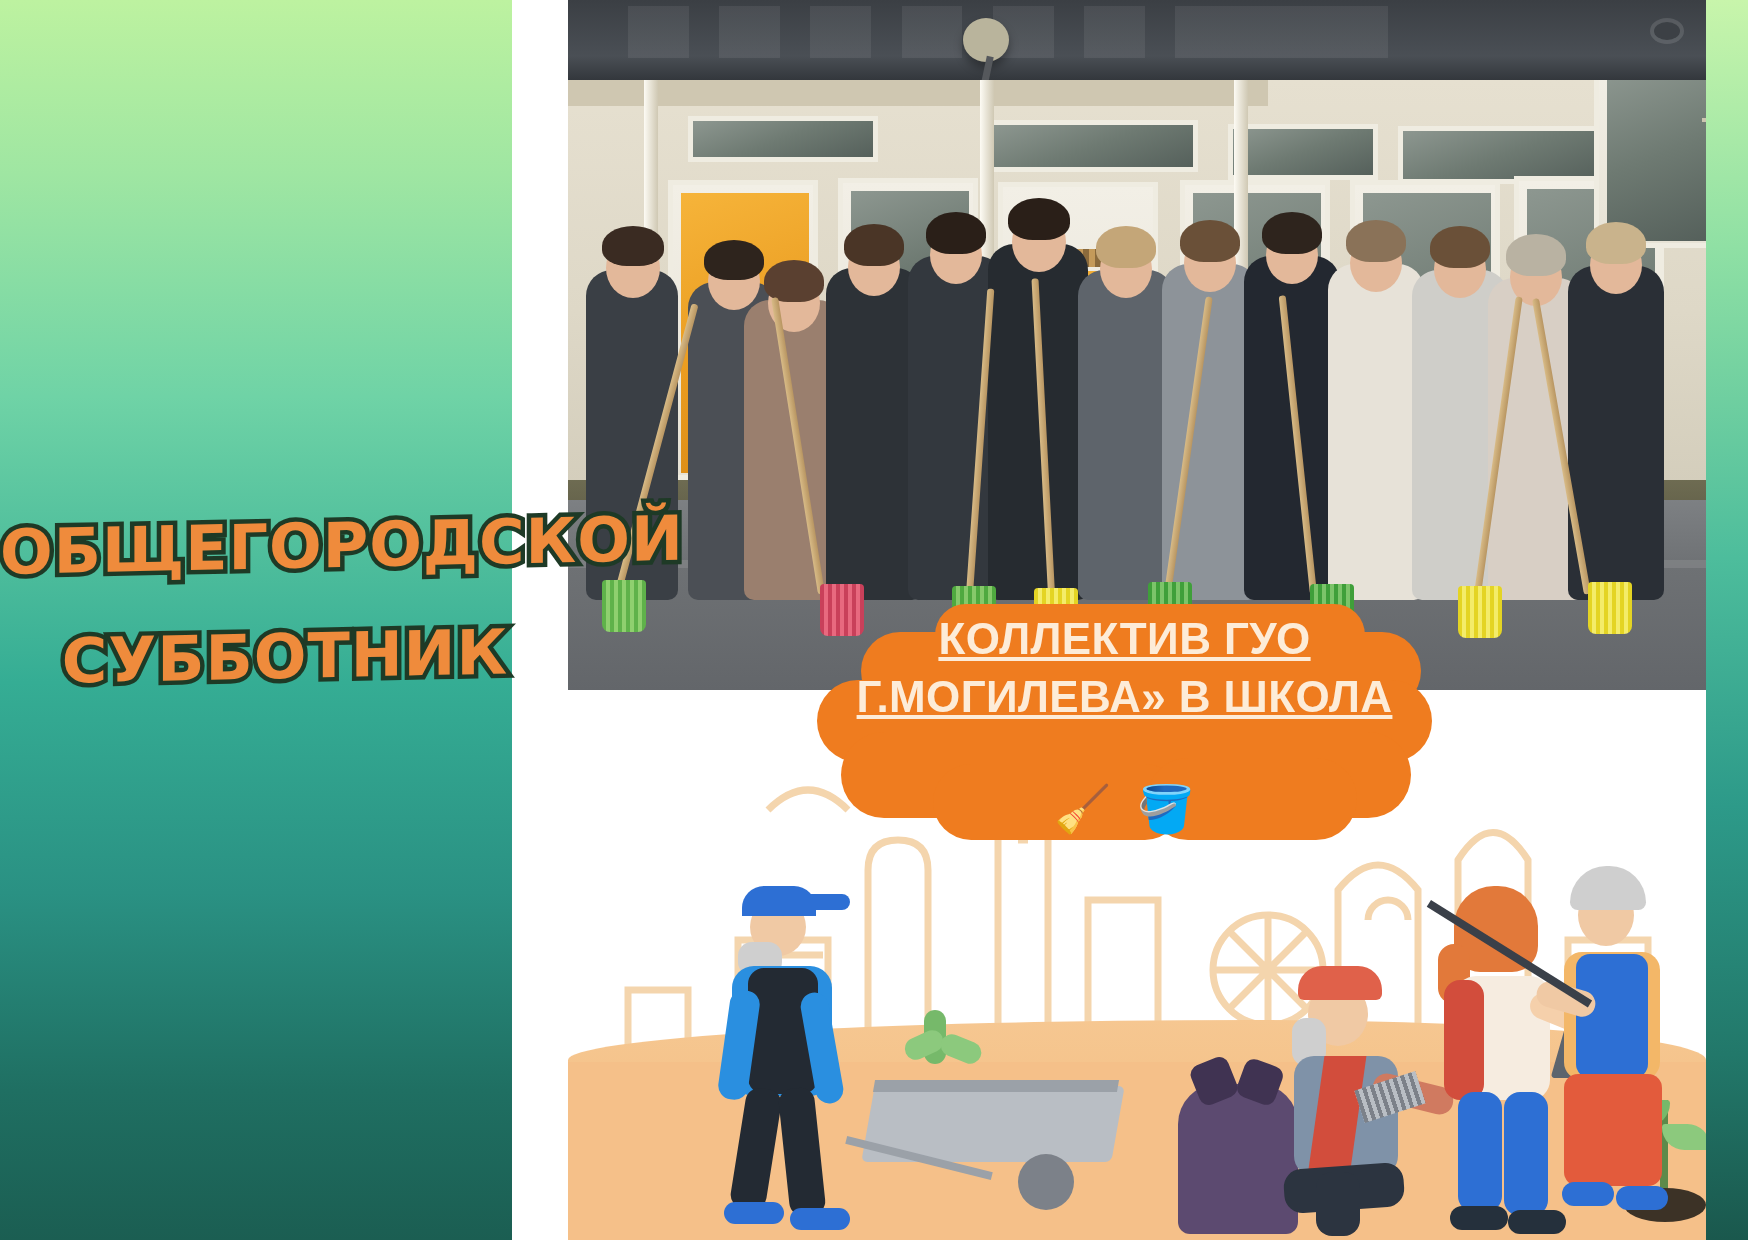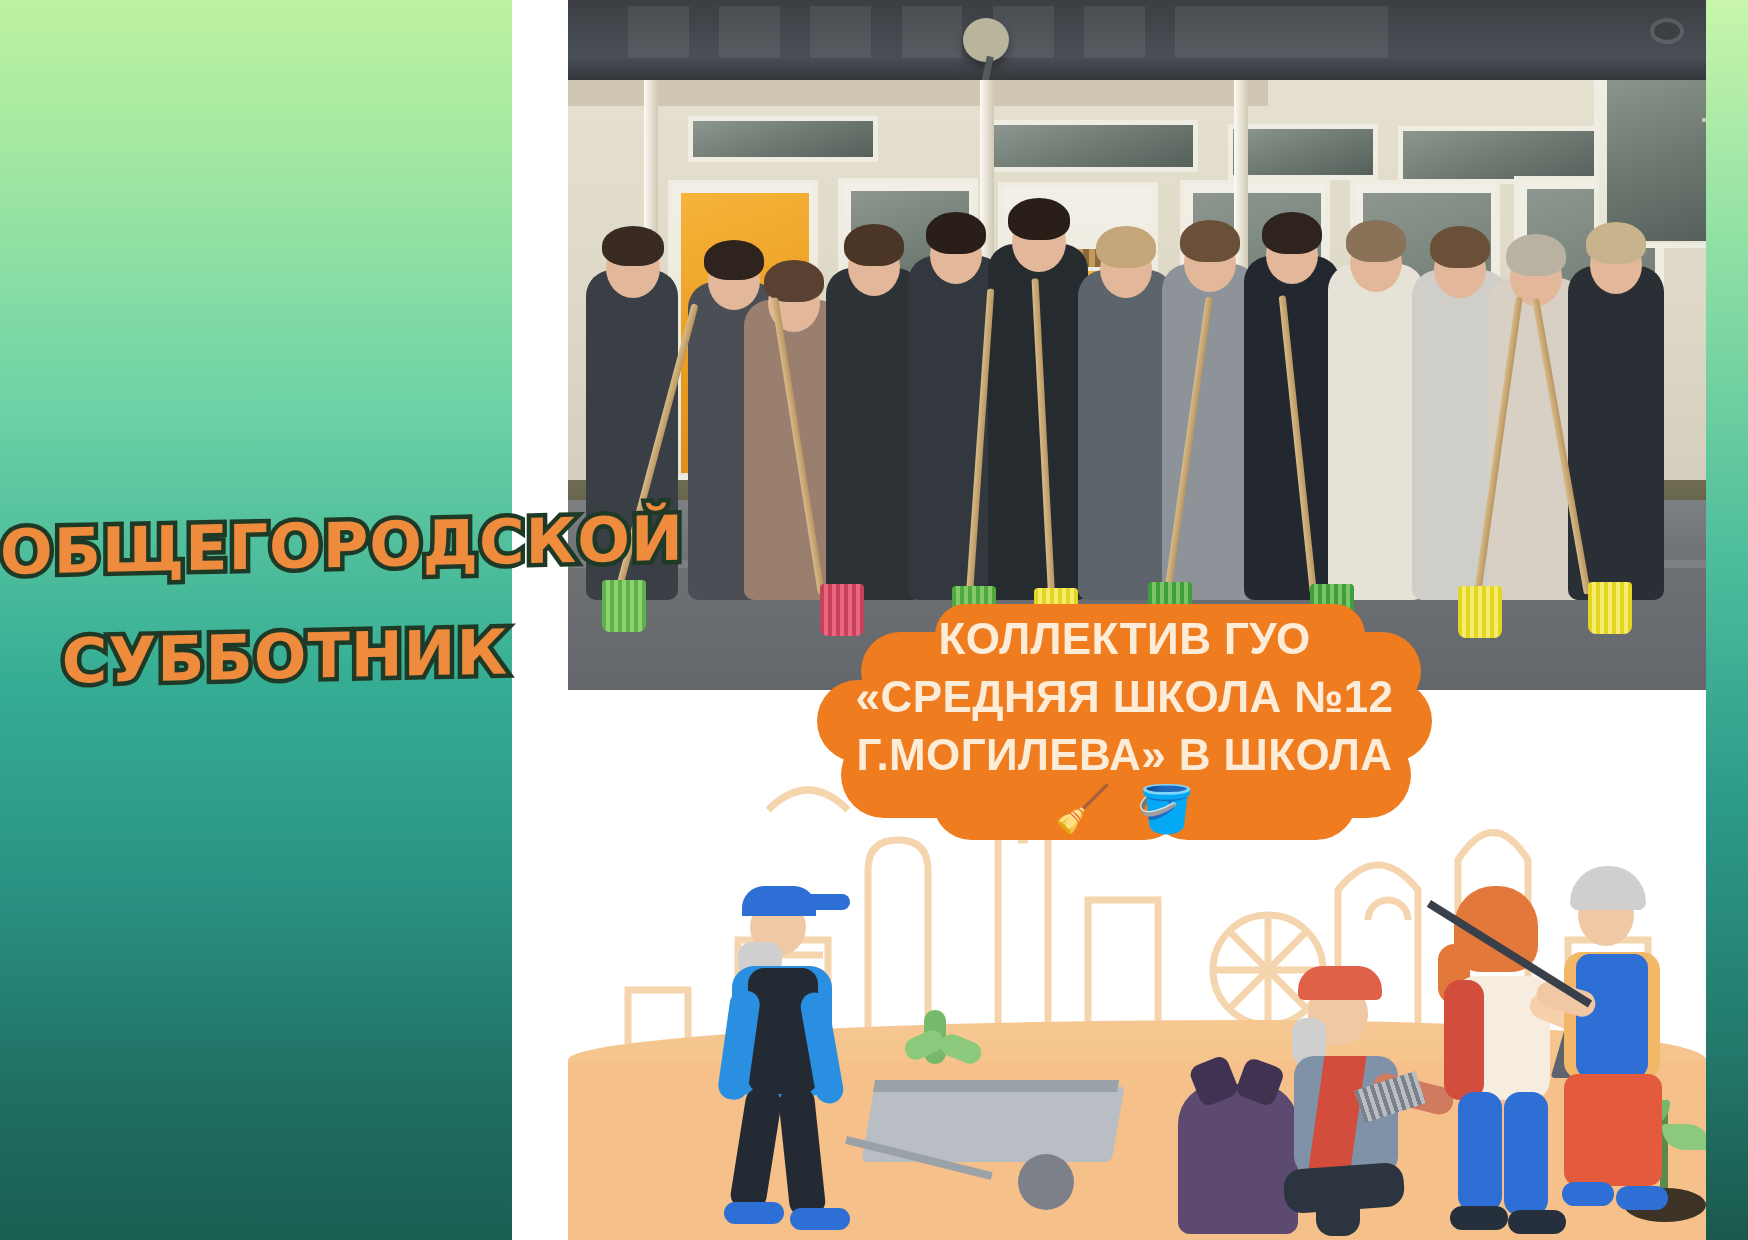--- a/index.html
+++ b/index.html
@@ -78,21 +78,21 @@
   }
   .bn-blob{position:absolute;background:#ef7c1f;}
   .bn-text{
     position:absolute; left:0; top:14px; width:615px;
     color:#fdecd8;
     font-family:"Liberation Sans", sans-serif;
     font-weight:700; font-size:44px; line-height:58px;
     letter-spacing:.4px; text-align:center; z-index:3;
     white-space:nowrap;
   }
-  .bn-line{display:block;}
+  .bn-line{display:block;text-decoration:underline;}
   .bn-icons{position:absolute;left:0;top:188px;width:615px;text-align:center;font-size:46px;line-height:50px;z-index:3;}
   .bn-icons span{margin:0 6px;}
 
   
   .title{
     position:absolute; left:0; top:492px; width:570px; z-index:60;
     text-align:center;
     font-family:"DejaVu Sans", sans-serif;
     font-weight:700;
     color:#ef8b3c;
@@ -352,21 +352,20 @@
   <div class="banner">
     <div class="bn-blob" style="left:118px;top:8px;width:430px;height:62px;border-radius:34px;"></div>
     <div class="bn-blob" style="left:44px;top:36px;width:560px;height:78px;border-radius:40px;"></div>
     <div class="bn-blob" style="left:0px;top:84px;width:615px;height:82px;border-radius:44px;"></div>
     <div class="bn-blob" style="left:24px;top:136px;width:570px;height:86px;border-radius:44px;"></div>
     <div class="bn-blob" style="left:116px;top:168px;width:250px;height:76px;border-radius:40px;"></div>
     <div class="bn-blob" style="left:330px;top:162px;width:210px;height:82px;border-radius:44px;"></div>
 
     <div class="bn-text">
       <span class="bn-line">КОЛЛЕКТИВ ГУО</span>
-      <span class="bn-line">«СРЕДНЯЯ ШКОЛА №12</span>
       <span class="bn-line">Г.МОГИЛЕВА» В ШКОЛА</span>
     </div>
 
     <div class="bn-icons">
       <span>🧹</span>
       <span>🪣</span>
     </div>
   </div>
 
   <div class="title">

